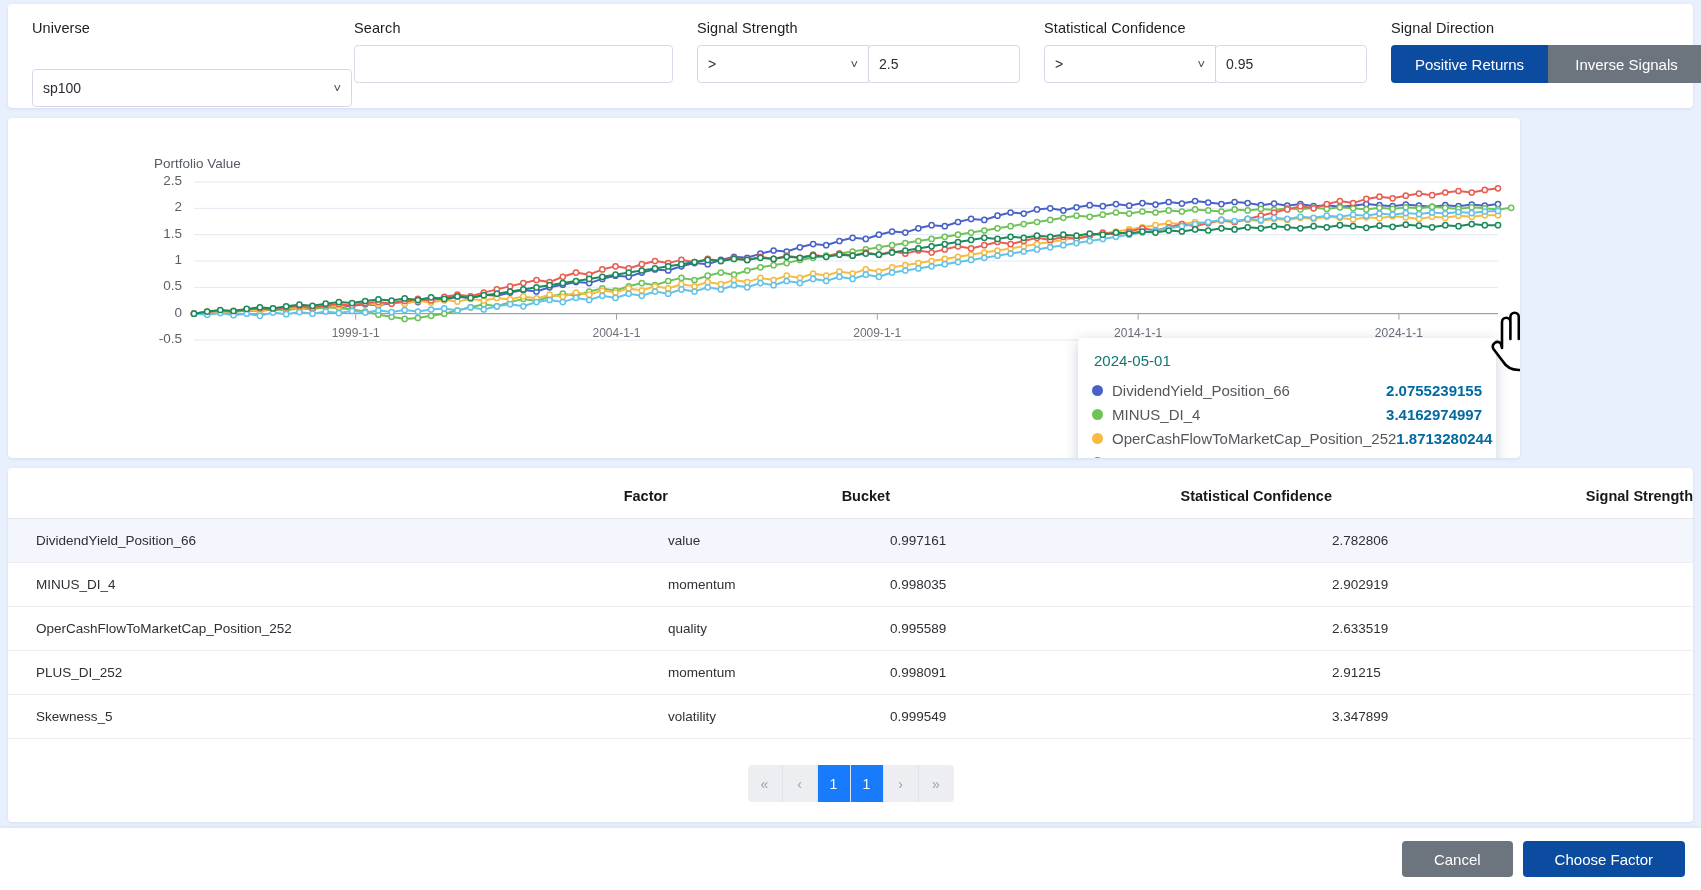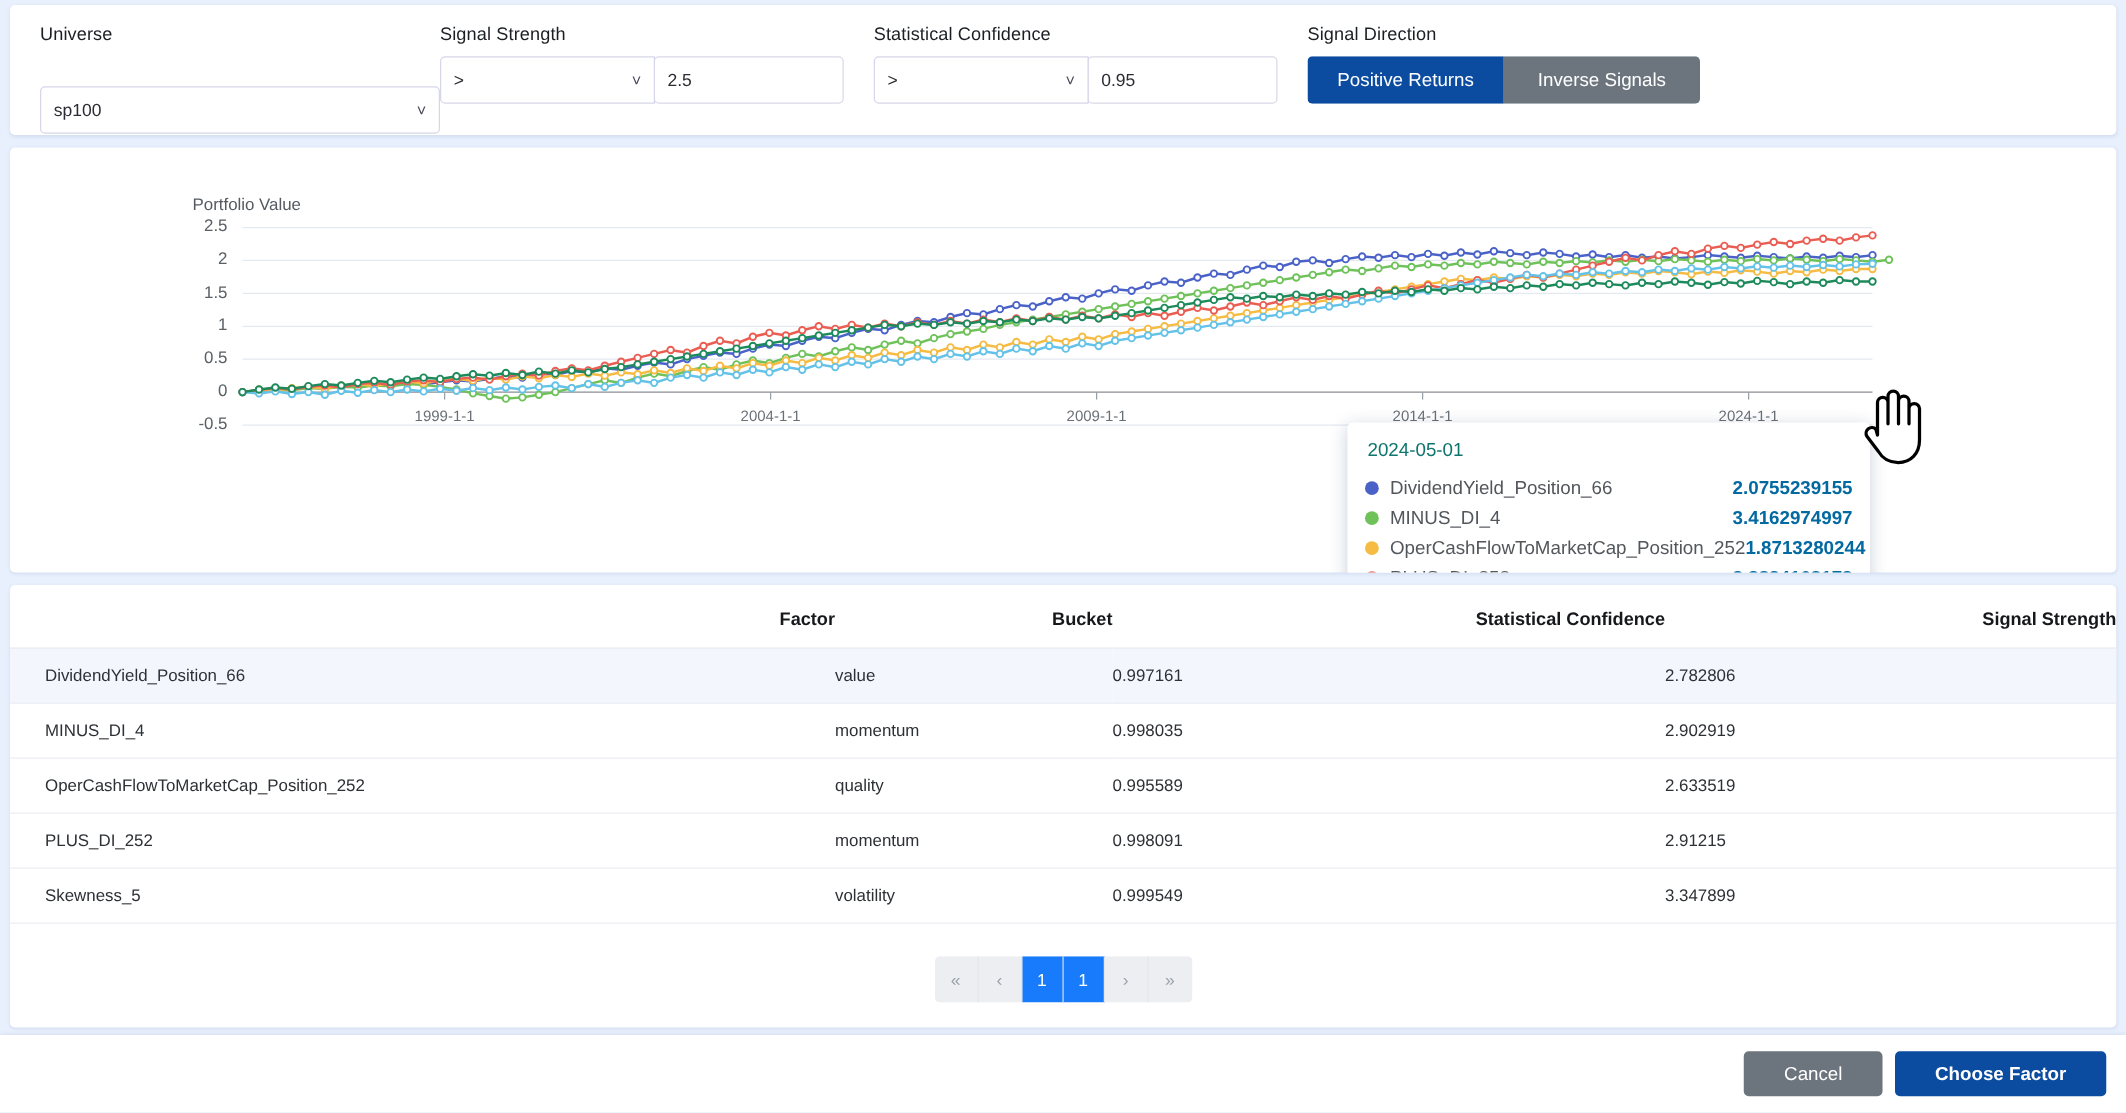--- a/index.html
+++ b/index.html
@@ -52,21 +52,21 @@
   .seg { display:flex; height:38px; border-radius:4px; overflow:hidden; }
   .seg div {
     display:flex; align-items:center; justify-content:center;
     font-size:15px; color:#fff; padding: 0 22px; white-space:nowrap;
   }
   .seg .on  { background:#0b4ba0; min-width:157px; }
   .seg .off { background:#6c757d; min-width:157px; }
 
   
   .chartpanel {
-    position:absolute; left:8px; top:118px; width:1685px; height:340px;
+    position:absolute; left:8px; top:118px; width:1512px; height:340px;
     overflow:hidden;
   }
   .chart-wrap { position:absolute; left:0; top:0; width:1685px; height:340px; }
   .yaxis-title {
     position:absolute; left:146px; top:38px; font-size:13.5px; color:#555b63;
   }
   .plot-svg { position:absolute; left:0; top:0; }
 
   .tick-y {
     position:absolute; font-size:13.5px; color:#5a6066; text-align:right; width:34px;
@@ -124,37 +124,41 @@
   .footer {
     position:absolute; left:0; bottom:0; width:1701px; height:62px;
     background:#fff; display:flex; align-items:center; justify-content:flex-end;
     padding-right: 16px; box-shadow: 0 -1px 3px rgba(30,60,120,.07);
   }
   .btn {
     height:36px; border-radius:4px; display:flex; align-items:center; justify-content:center;
     font-size:15px; color:#fff; padding: 0 32px; margin-left: 10px;
   }
   .btn-cancel { background:#6c757d; }
-  .btn-primary { background:#0b4ba0;font-weight:bold; }
+  .btn-primary { background:#0b4ba0; }
 </style>
 </head>
 <body>
 
 <div class="app">
 
   <div class="panel filterbar">
 
     <div class="fgroup g-universe">
       <div class="flabel">Universe</div>
       <div class="ctrl select-ctrl">
         <span>sp100</span>
         <span class="chev">˅</span>
       </div>
     </div>
 
+    <div class="fgroup g-search">
+      <div class="flabel">Search</div>
+      <div class="ctrl input-ctrl" placeholder=""></div>
+    </div>
 
     <div class="fgroup g-signal">
       <div class="flabel">Signal Strength</div>
       <div class="fields">
         <div class="ctrl select-ctrl op">
           <span>&gt;</span>
           <span class="chev">˅</span>
         </div>
         <div class="ctrl input-ctrl val">2.5</div>
       </div>

